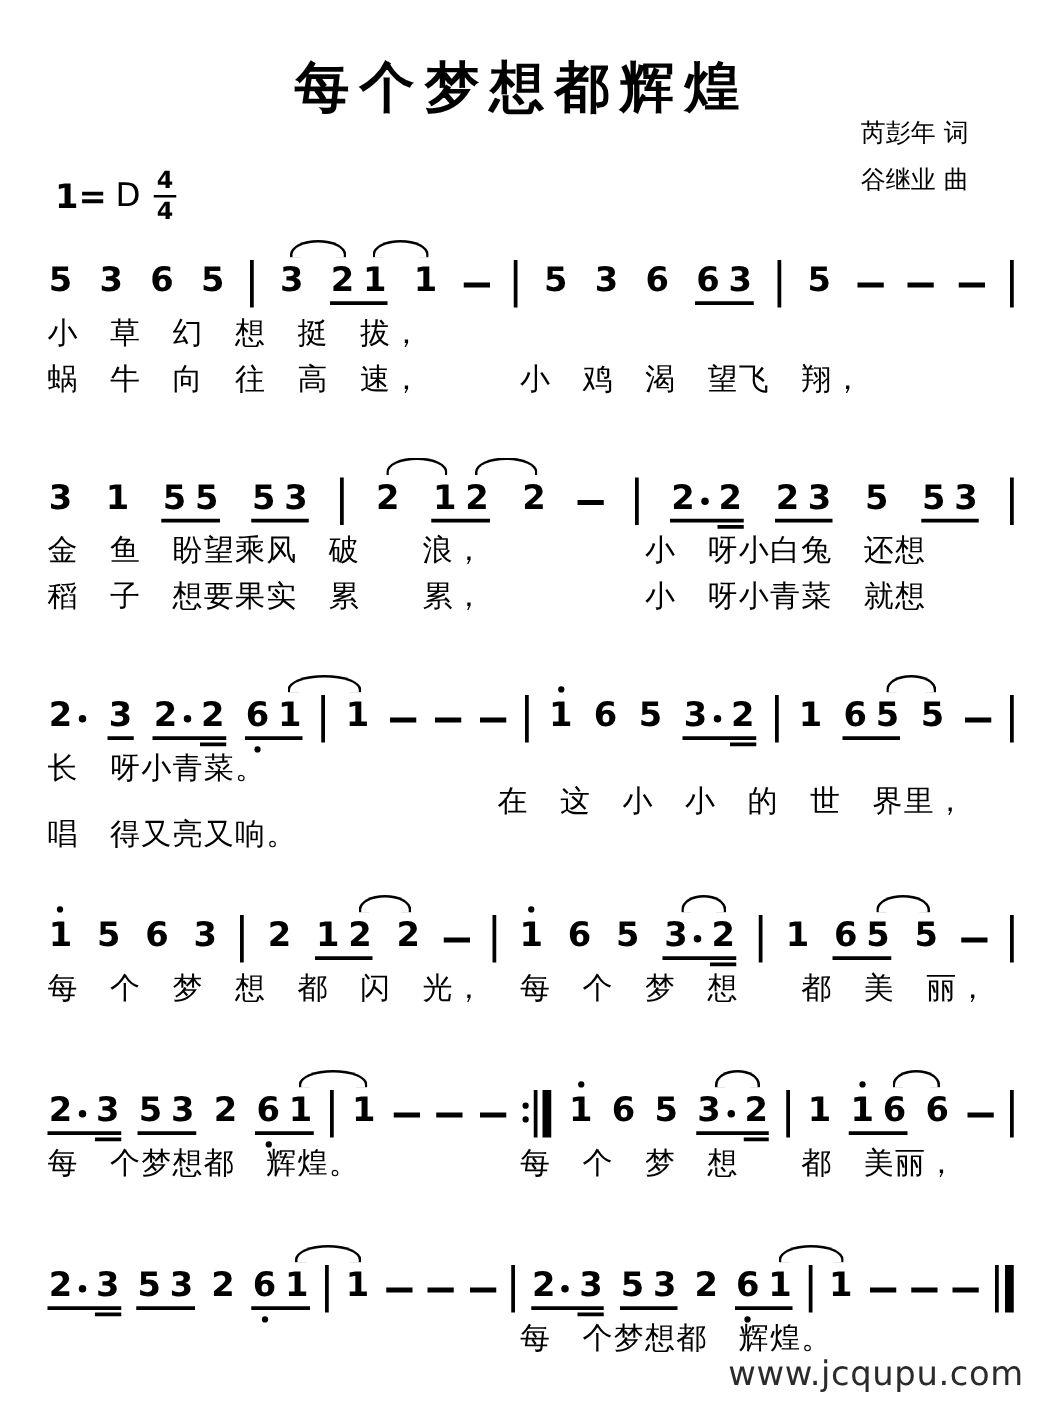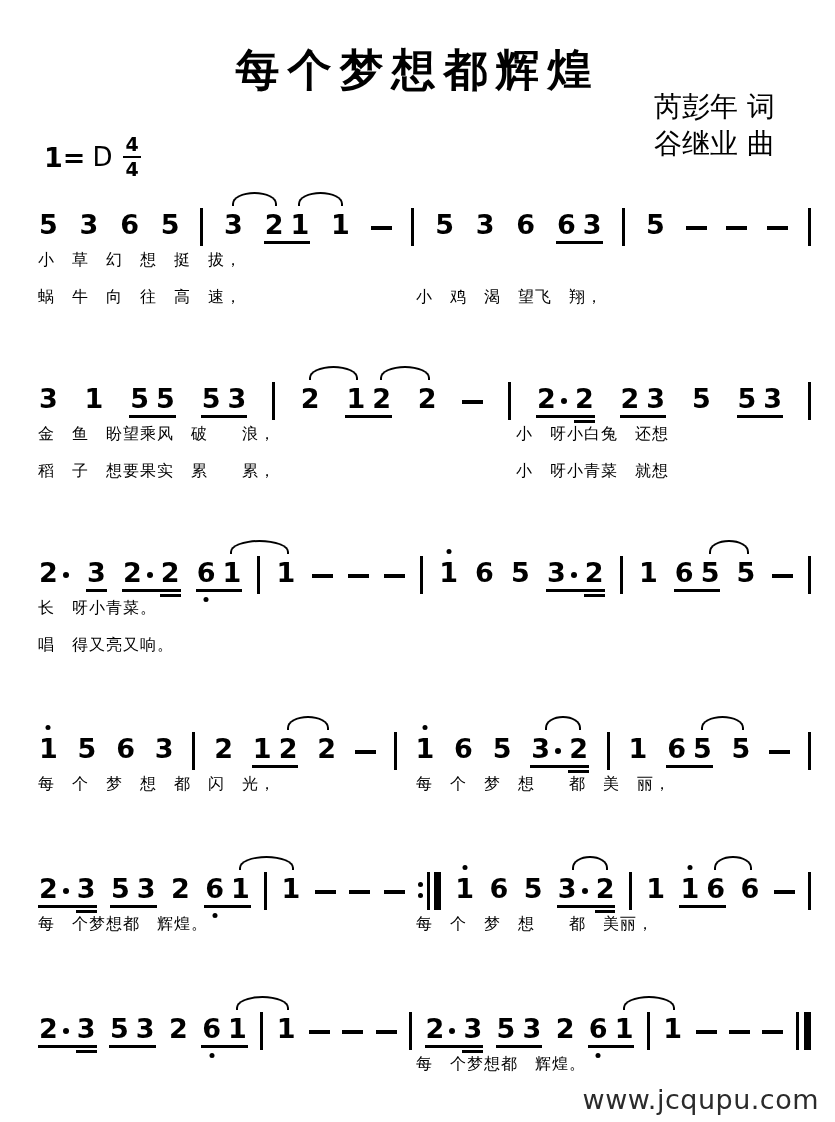--- a/index.html
+++ b/index.html
@@ -7,21 +7,21 @@
     width:835px;height:1122px;position:relative;background:#fff;color:#000;
     font-family:"DejaVu Sans",sans-serif;overflow:hidden;
   }
   .sheet{position:absolute;inset:0;background:#fff}
 
   
   .title{
     position:absolute;top:8px;left:0;right:0;text-align:center;
     font-size:44px;font-weight:700;letter-spacing:8px;white-space:nowrap;margin-top:33px;
   }
-  .credits{position:absolute;top:88px;right:60px;font-size:28px;line-height:37px;text-align:right}
+  .credits{position:absolute;top:88px;right:60px;font-size:20px;line-height:37px;text-align:right}
   .keysig{position:absolute;top:134px;left:44px;display:flex;align-items:center;gap:7px;font-size:26px}
   .keysig .one{font-weight:700;font-size:27px}
   .frac{display:inline-flex;flex-direction:column;align-items:center;font-weight:700;font-size:19px;line-height:1.15;margin-left:4px}
   .frac .den{border-top:2px solid #000;padding:1px 2px 0}
   .frac .num{padding:0 2px}
 
   
   .sys{position:absolute;left:38px;width:773px}
   .s1{top:190px}.s2{top:364px}.s3{top:538px}.s4{top:714px}.s5{top:854px}.s6{top:994px}
 
@@ -45,21 +45,21 @@
   .repdots{display:inline-flex;flex-direction:column;gap:6px;margin-bottom:10px}
   .repdots i{width:5px;height:5px;border-radius:50%;background:#000}
   .endb{display:inline-flex;align-items:flex-end;gap:5px}
   .arc{
     position:absolute;top:2px;height:14px;box-sizing:border-box;
     border:2.5px solid #000;border-bottom:none;
     border-radius:60% 60% 0 0 / 100% 100% 0 0;
   }
 
   
-  .lyr{position:relative;height:37px;font-size:16px;letter-spacing:1px}
+  .lyr{position:relative;height:37px;font-size:24px;letter-spacing:1px}
   .lyr .sg{position:absolute;top:0;white-space:pre}
   .sg.l{left:0}
   .sg.r{left:378px}
   .sg.r2{left:478px}
   .sg.m{left:360px}
   .lyr.mid{height:26px;margin-top:-10px}
 
   .watermark{
     position:absolute;top:1084px;right:16px;font-size:27px;color:#2b2b2b;
     letter-spacing:0.5px;font-family:"DejaVu Sans",sans-serif;
@@ -352,20 +352,23 @@
             </span>
           </span>
           <span class="dsh"></span>
           <span class="bl"></span>
           <span class="arc" style="left: 191.5px; width: 59px;"></span>
           <span class="arc" style="left: 670.5px; width: 40px;"></span>
         </div>
         <div class="lyr">
           <span class="sg l">长　呀小青菜。</span>
         </div>
+        <div class="lyr mid">
+          <span class="sg m">在　这　小　小　的　世　界里，</span>
+        </div>
         <div class="lyr">
           <span class="sg l">唱　得又亮又响。</span>
         </div>
       </div>
       <div class="sys s4">
         <div class="mline">
           <span class="g">
             <span class="nt">
               <span class="d">1</span>
               <i class="od hi"></i>

